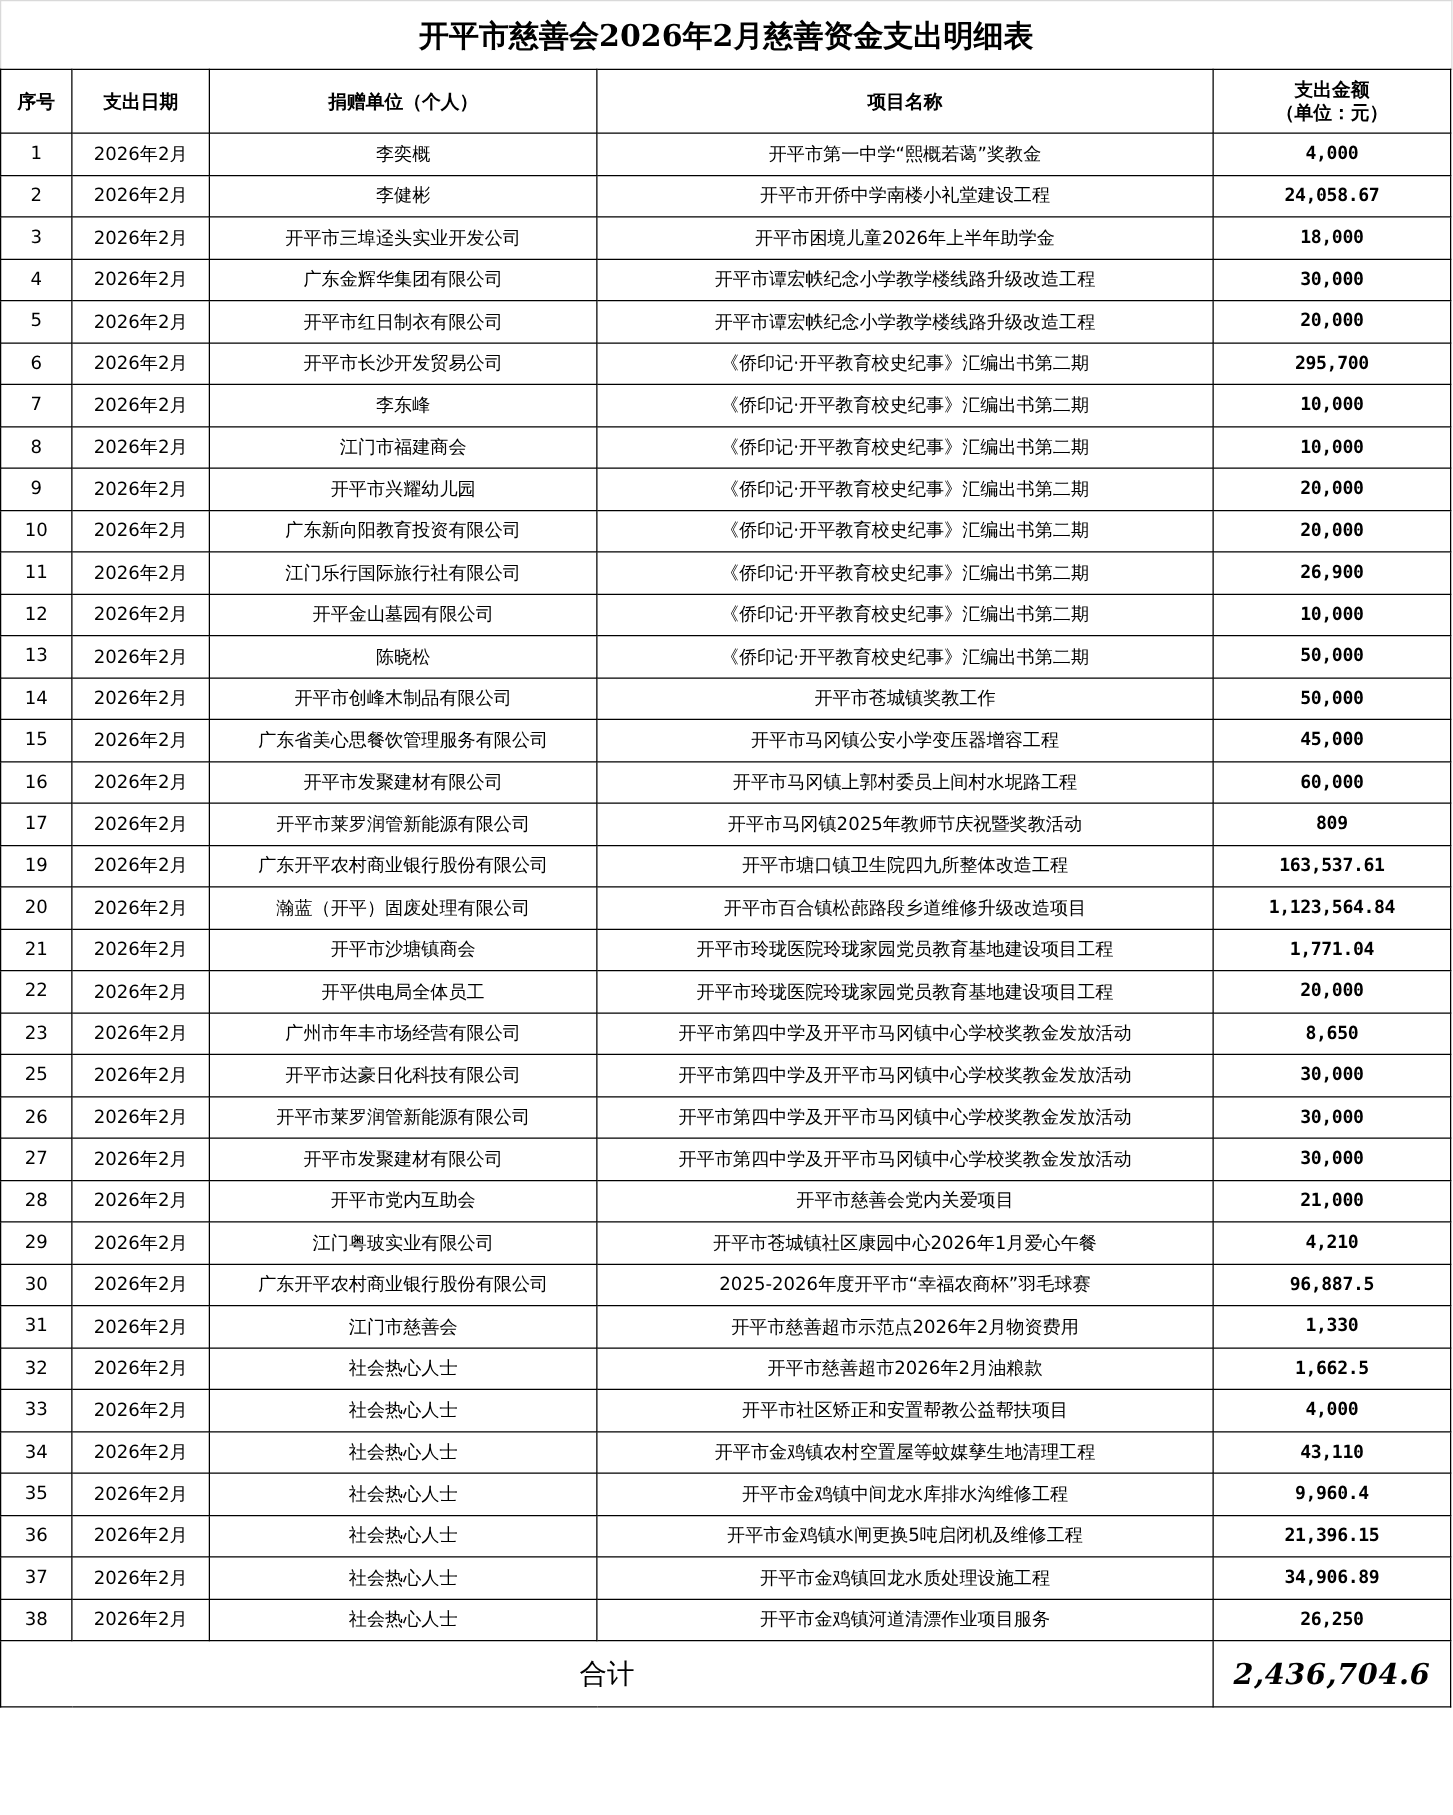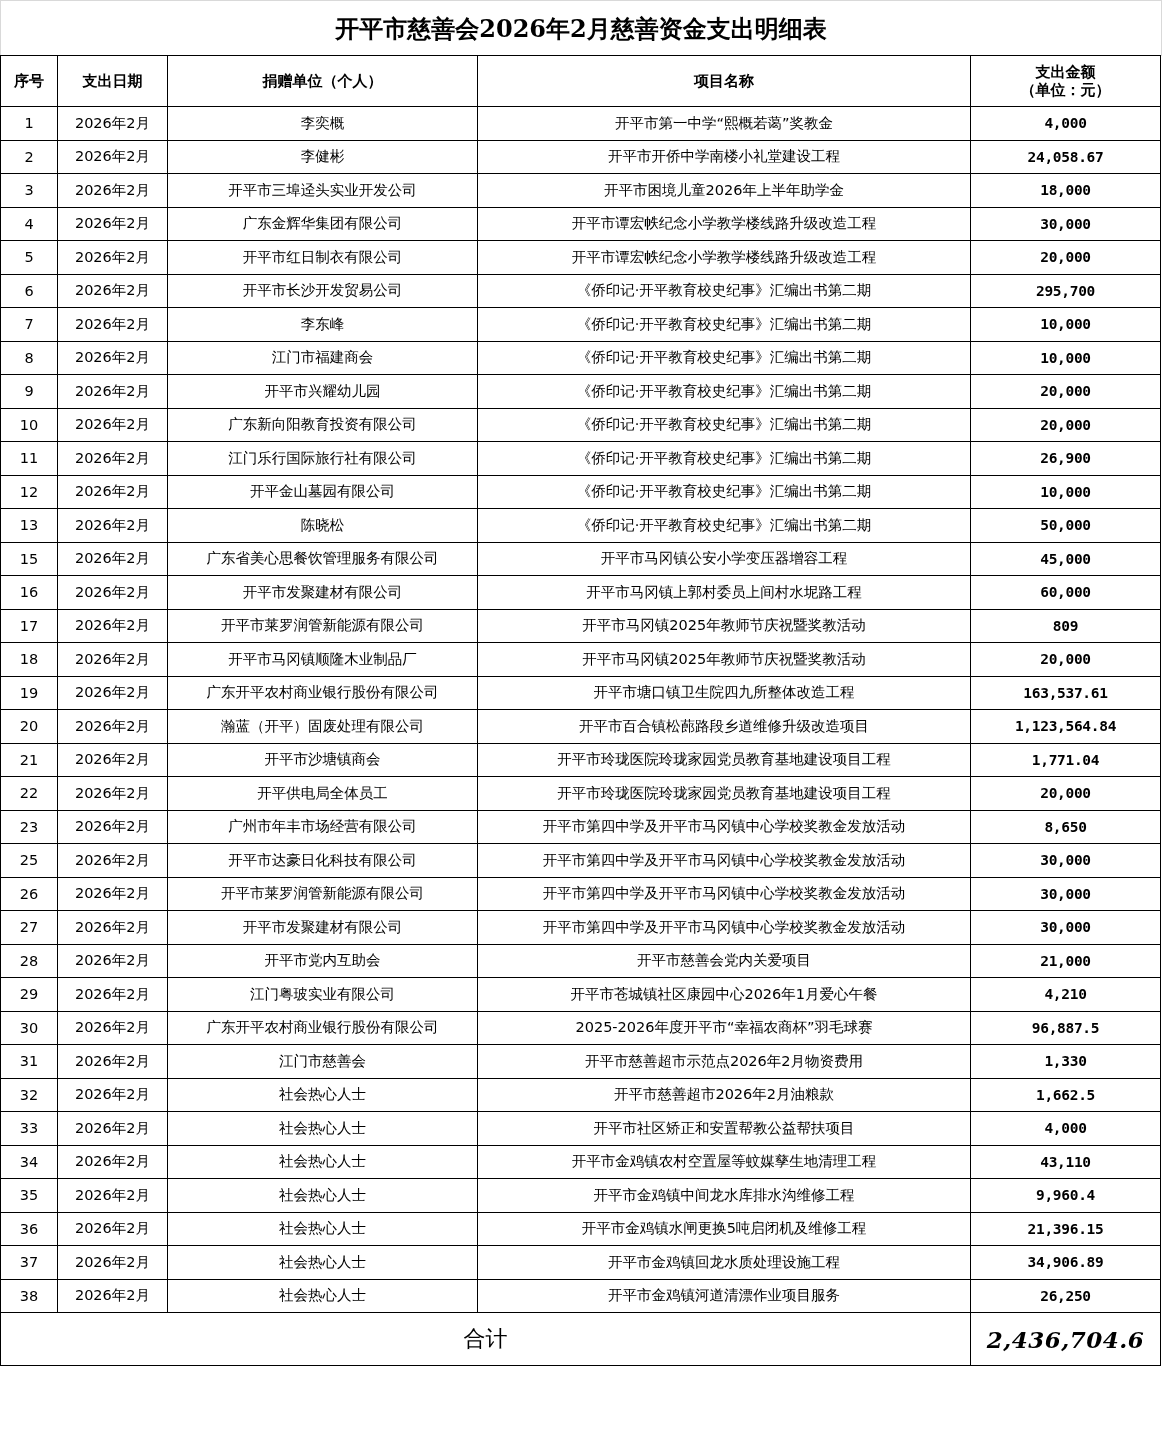--- a/index.html
+++ b/index.html
@@ -143,46 +143,46 @@
           <td class="amt">10,000</td>
         </tr>
         <tr>
           <td>13</td>
           <td>2026年2月</td>
           <td>陈晓松</td>
           <td>《侨印记·开平教育校史纪事》汇编出书第二期</td>
           <td class="amt">50,000</td>
         </tr>
         <tr>
+          <td>14</td>
+          <td>2026年2月</td>
+          <td>开平市创峰木制品有限公司</td>
+          <td>开平市苍城镇奖教工作</td>
+          <td class="amt">50,000</td>
+        </tr>
+        <tr>
           <td>15</td>
           <td>2026年2月</td>
           <td>广东省美心思餐饮管理服务有限公司</td>
           <td>开平市马冈镇公安小学变压器增容工程</td>
           <td class="amt">45,000</td>
         </tr>
         <tr>
           <td>16</td>
           <td>2026年2月</td>
           <td>开平市发聚建材有限公司</td>
           <td>开平市马冈镇上郭村委员上间村水坭路工程</td>
           <td class="amt">60,000</td>
         </tr>
         <tr>
           <td>17</td>
           <td>2026年2月</td>
           <td>开平市莱罗润管新能源有限公司</td>
           <td>开平市马冈镇2025年教师节庆祝暨奖教活动</td>
           <td class="amt">809</td>
-        </tr>
-        <tr>
-          <td>18</td>
-          <td>2026年2月</td>
-          <td>开平市马冈镇顺隆木业制品厂</td>
-          <td>开平市马冈镇2025年教师节庆祝暨奖教活动</td>
-          <td class="amt">20,000</td>
         </tr>
         <tr>
           <td>19</td>
           <td>2026年2月</td>
           <td>广东开平农村商业银行股份有限公司</td>
           <td>开平市塘口镇卫生院四九所整体改造工程</td>
           <td class="amt">163,537.61</td>
         </tr>
         <tr>
           <td>20</td>

